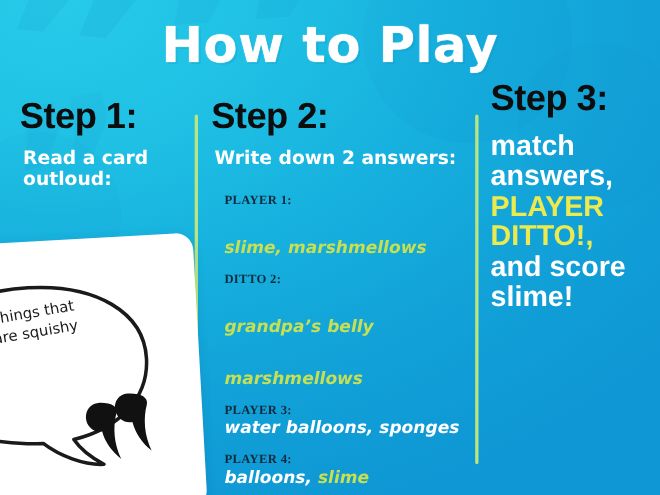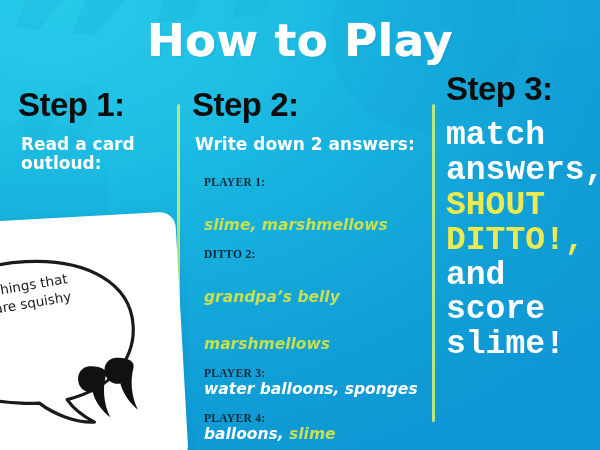--- a/index.html
+++ b/index.html
@@ -102,23 +102,23 @@
     font-size: 15.5px;
     line-height: 1.18;
     color: #ffffff;
     margin: 0;
   }
   .ans-green { color: #c7df52; margin-top: 28px; }
   .ans-white { color: #ffffff; }
 
   
   .step3-body {
-    font-family: Liberation Mono, monospace;
-    font-weight: 700;
-    font-size: 33px;
+    font-family: Liberation Sans, sans-serif;
+    font-weight: 700;
+    font-size: 26px;
     line-height: 1.06;
     color: #ffffff;
     margin-top: 0;
   }
   .shout { color: #ecea4e; display: block; }
 
   
   .card {
     position: absolute;
     left: -66px;
@@ -221,20 +221,20 @@
       </div>
 
     </div>
   </div>
 
   <div class="col col-3">
     <div class="step-head">Step 3:</div>
     <div class="step3-body">
       <span>match</span><br>
       <span>answers,</span>
-      <span class="shout">SHOUT</span>
+      <span class="shout">PLAYER</span>
       <span class="shout">DITTO!,</span>
       <span>and score</span><br>
       <span>slime!</span>
     </div>
   </div>
 
 </div>
 
 </body></html>

